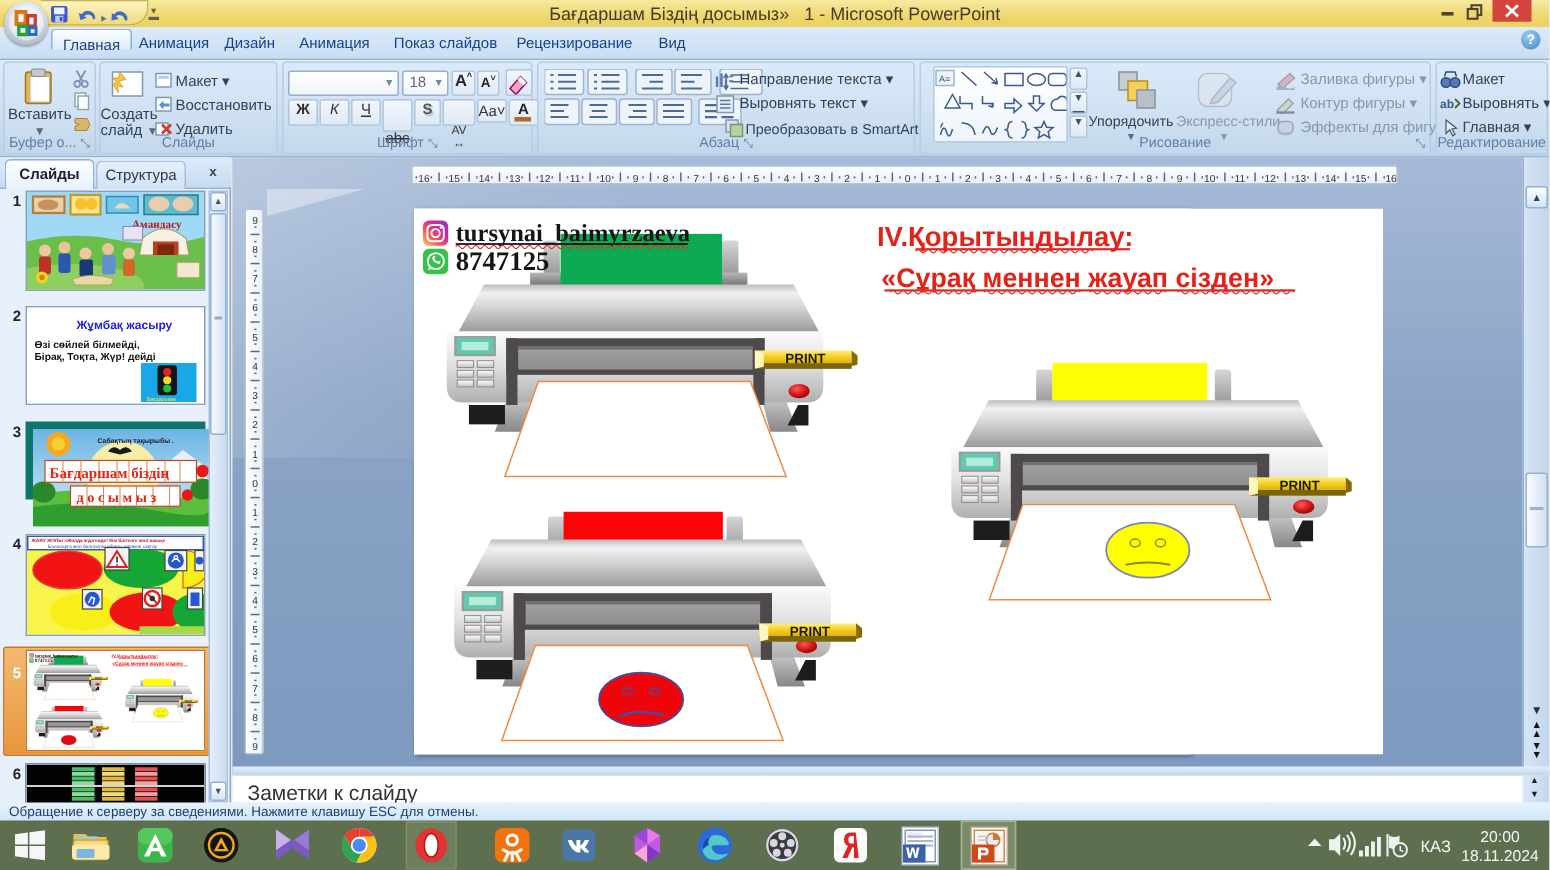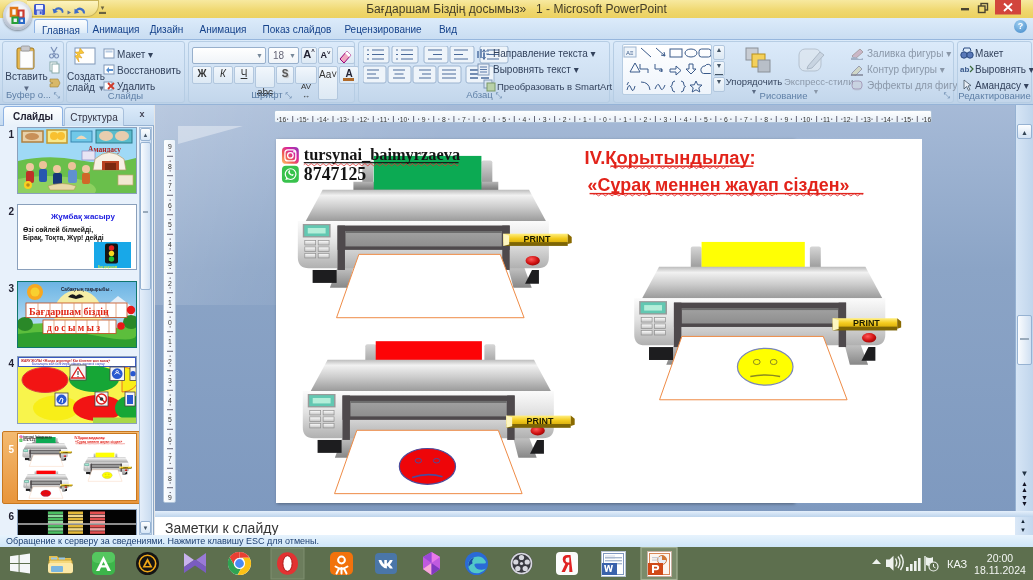--- a/index.html
+++ b/index.html
@@ -130,21 +130,21 @@
             <path d="M2 12 l7 -8 4 4 -7 8z" fill="#f0a8c0" stroke="#907"></path>
             <path d="M9 4 l4 4 -2 2 -4 -4z" fill="#fff"></path>
           </svg></div>
       <div class="abs" style="left:3px;top:24px;width:160px;height:19px;font-size:10px;color:#333;">
         <span class="small-btn" style="left:0;top:0;width:20px;height:18px;text-align:center;font-weight:bold;padding-top:1px;">Ж</span>
         <span class="small-btn" style="left:21px;top:0;width:20px;height:18px;text-align:center;font-style:italic;padding-top:1px;">К</span>
         <span class="small-btn" style="left:42px;top:0;width:20px;height:18px;text-align:center;text-decoration:underline;padding-top:1px;">Ч</span>
         <span class="small-btn" style="left:63px;top:0;width:20px;height:18px;text-align:center;text-decoration:line-through;font-size:10px;padding-top:20px;">abc</span>
         <span class="small-btn" style="left:84px;top:0;width:18px;height:18px;text-align:center;font-weight:bold;color:#555;text-shadow:1px 1px 1px #bbb;padding-top:1px;">S</span>
         <span class="small-btn" style="left:103px;top:0;width:22px;height:18px;text-align:center;font-size:8px;padding-top:15px;">AV<br>↔</span>
-        <span class="small-btn" style="left:126px;top:0;width:20px;height:34px;text-align:center;font-size:10px;padding-top:2px;">Aa˅</span>
+        <span class="small-btn" style="left:126px;top:0;width:20px;height:16px;text-align:center;font-size:10px;padding-top:2px;">Aa˅</span>
         <span class="small-btn" style="left:147px;top:0;width:20px;height:18px;text-align:center;font-weight:bold;color:#223;padding-top:1px;">A<div style="position:absolute;left:3px;bottom:2px;width:11px;height:3px;background:#b06a2a"></div></span>
       </div>
       <div class="rlabel">Шрифт <span style="font-size:8px">⤡</span></div>
     </div>
 
     <div class="rgroup" style="left:358px;width:252px;">
       <svg width="150" height="38" style="position:absolute;left:4px;top:4px">
         <g stroke="#4a6a9a" stroke-width="1.2">
           <rect x="0" y="0" width="26" height="17" rx="2" fill="#eef4fa" stroke="#9cb4d0" stroke-width="1"></rect>
           <path d="M4 4 h2 M9 4 h12 M4 8.5 h2 M9 8.5 h12 M4 13 h2 M9 13 h12"></path>
@@ -254,21 +254,21 @@
         </svg>
       <div class="rtxt abs" style="left:17px;top:6px;">Макет</div>
       <svg width="14" height="13" style="position:absolute;left:2px;top:21px">
           <text x="0" y="9" font-size="8" fill="#38588a" font-weight="bold">ab</text>
           <path d="M10 3 l3 3 -3 3" fill="none" stroke="#3a6a3a" stroke-width="1.2"></path>
         </svg>
       <div class="rtxt abs" style="left:17px;top:22px;">Выровнять ▾</div>
       <svg width="14" height="13" style="position:absolute;left:2px;top:37px">
           <path d="M4 1 l0 9 2.5 -2.5 2 4 1.5 -1 -2 -3.5 3 -.5z" fill="#e8eef6" stroke="#456" stroke-width=".8"></path>
         </svg>
-      <div class="rtxt abs" style="left:17px;top:38px;">Амандасу ▾</div>
+      <div class="rtxt abs" style="left:17px;top:38px;">Главная ▾</div>
       <div class="rlabel">Редактирование</div>
     </div>
   </div>
   <div class="abs" id="leftpanel">
 
     <div class="abs" style="left:0;top:0;width:154px;height:21px;background:linear-gradient(#dcebfa,#c6dbf0);border-bottom:1px solid #96b2d2;"></div>
     <div class="abs" style="left:3px;top:1px;width:60px;height:20px;background:linear-gradient(#fdfefe,#e8f1fa);border:1px solid #8db2e3;border-bottom:none;border-radius:4px 4px 0 0;font-size:10px;font-weight:bold;color:#223;text-align:center;padding-top:4px;">Слайды</div>
     <div class="abs" style="left:64px;top:2px;width:60px;height:19px;background:linear-gradient(#e6f0fa,#cfe2f4);border:1px solid #a8c0dc;border-bottom:none;border-radius:4px 4px 0 0;font-size:10px;color:#334;text-align:center;padding-top:4px;">Структура</div>
     <div class="abs" style="left:136px;top:4px;width:12px;height:12px;font-size:9px;color:#445;font-weight:bold;text-align:center;">x</div>
 
@@ -320,21 +320,21 @@
 <text x="33" y="14" font-size="8" fill="#2020e0" font-weight="bold">Жұмбақ жасыру</text>
 <text x="5" y="27" font-size="6.8" fill="#111" font-weight="bold">Өзі сөйлей   білмейді,</text>
 <text x="5" y="35" font-size="6.8" fill="#111" font-weight="bold">Бірақ, Тоқта, Жүр! дейді</text>
 <rect x="76" y="37" width="37" height="26" fill="#18a8e8"></rect>
 <rect x="87" y="38.5" width="13" height="20" rx="2" fill="#151515"></rect>
 <circle cx="93.5" cy="43" r="2.7" fill="#e82020"></circle>
 <circle cx="93.5" cy="48.5" r="2.7" fill="#f8d820"></circle>
 <circle cx="93.5" cy="54" r="2.7" fill="#20c030"></circle>
 <text x="80" y="62.5" font-size="3.6" fill="#fffa20">Бағдаршам</text>
 </svg></div>
-    <div class="abs" style="left:17px;top:176px;width:120px;height:67px;background:#fff;border:1px solid #0f766e;"><svg width="118" height="65">
+    <div class="abs" style="left:17px;top:176px;width:120px;height:52px;background:#fff;border:5px solid #0f766e;"><svg width="118" height="65">
 <defs>
             <linearGradient id="sky3" x1="0" y1="0" x2="0" y2="1">
               <stop offset="0" stop-color="#6cb4e4"></stop>
               <stop offset="1" stop-color="#d8f0fa"></stop>
             </linearGradient>
           </defs>
 <rect width="118" height="65" fill="url(#sky3)"></rect>
 <circle cx="60" cy="32" r="24" fill="#f6eda6"></circle>
 <path d="M88 24 l12 -10 16 12 0 8 -28 0z" fill="#eef4fa" opacity=".9"></path>
 <path d="M0 44 Q30 38 60 44 T118 42 L118 65 0 65z" fill="#5cbe3c"></path>

